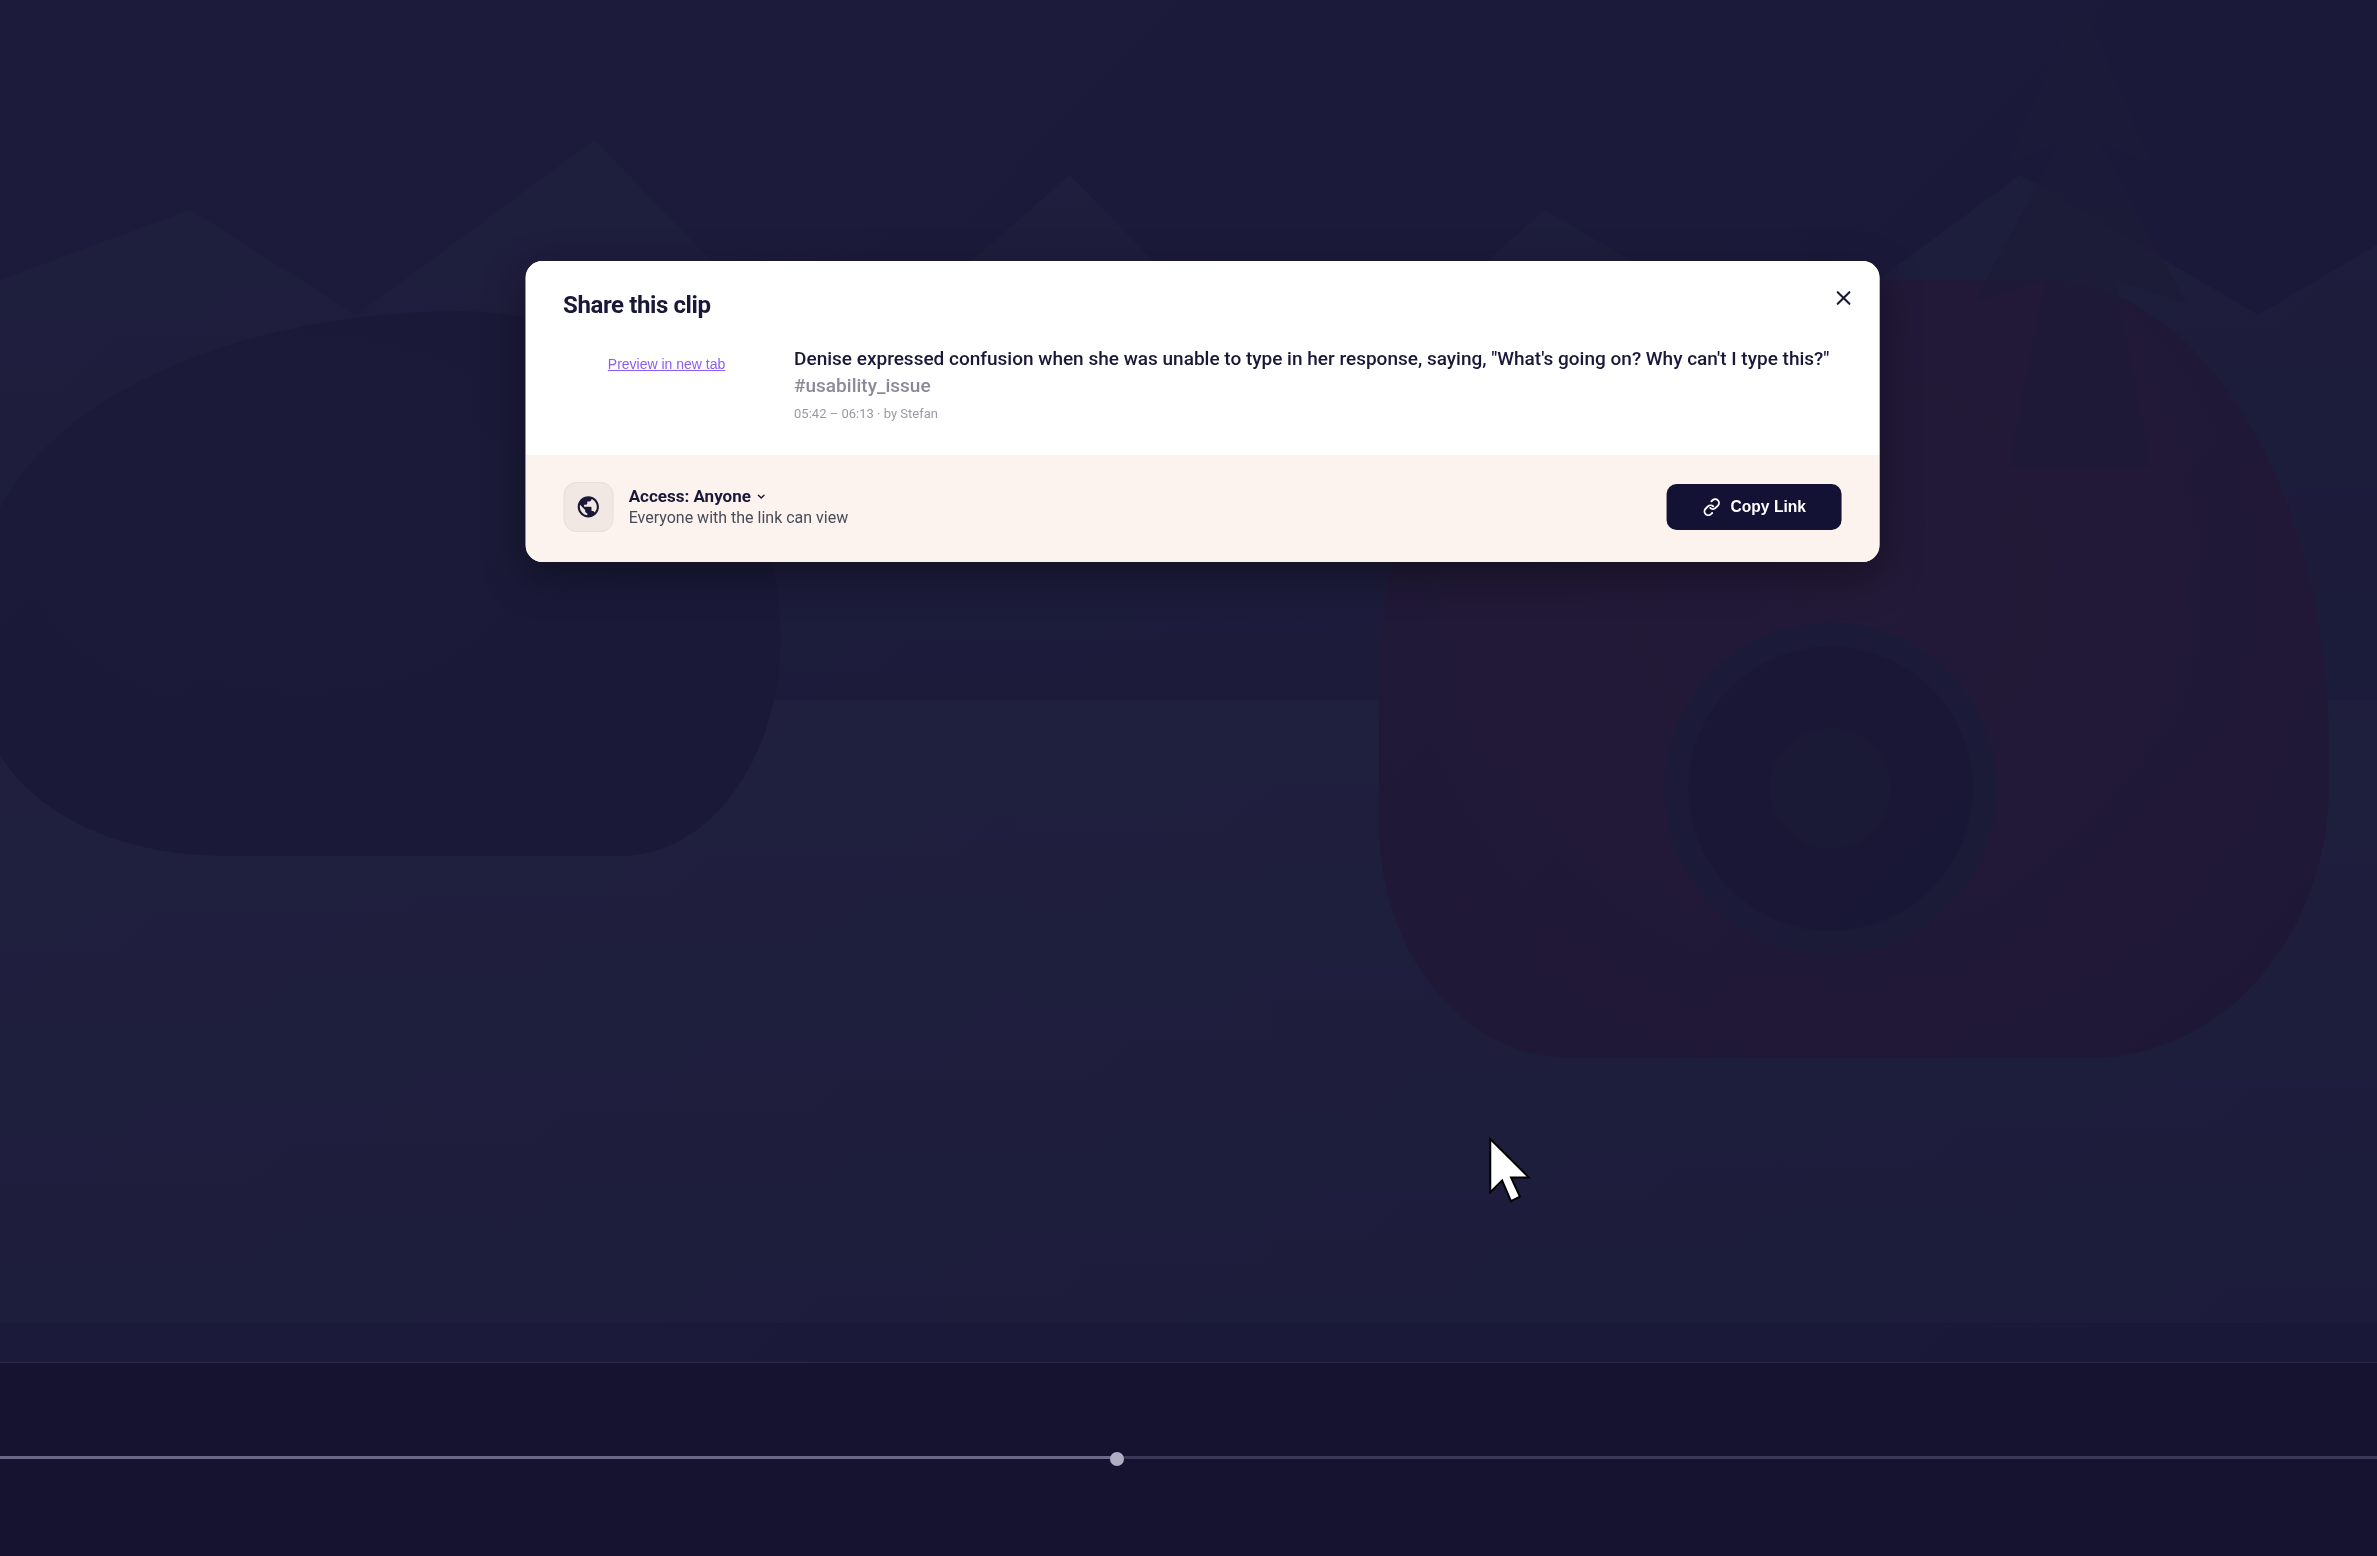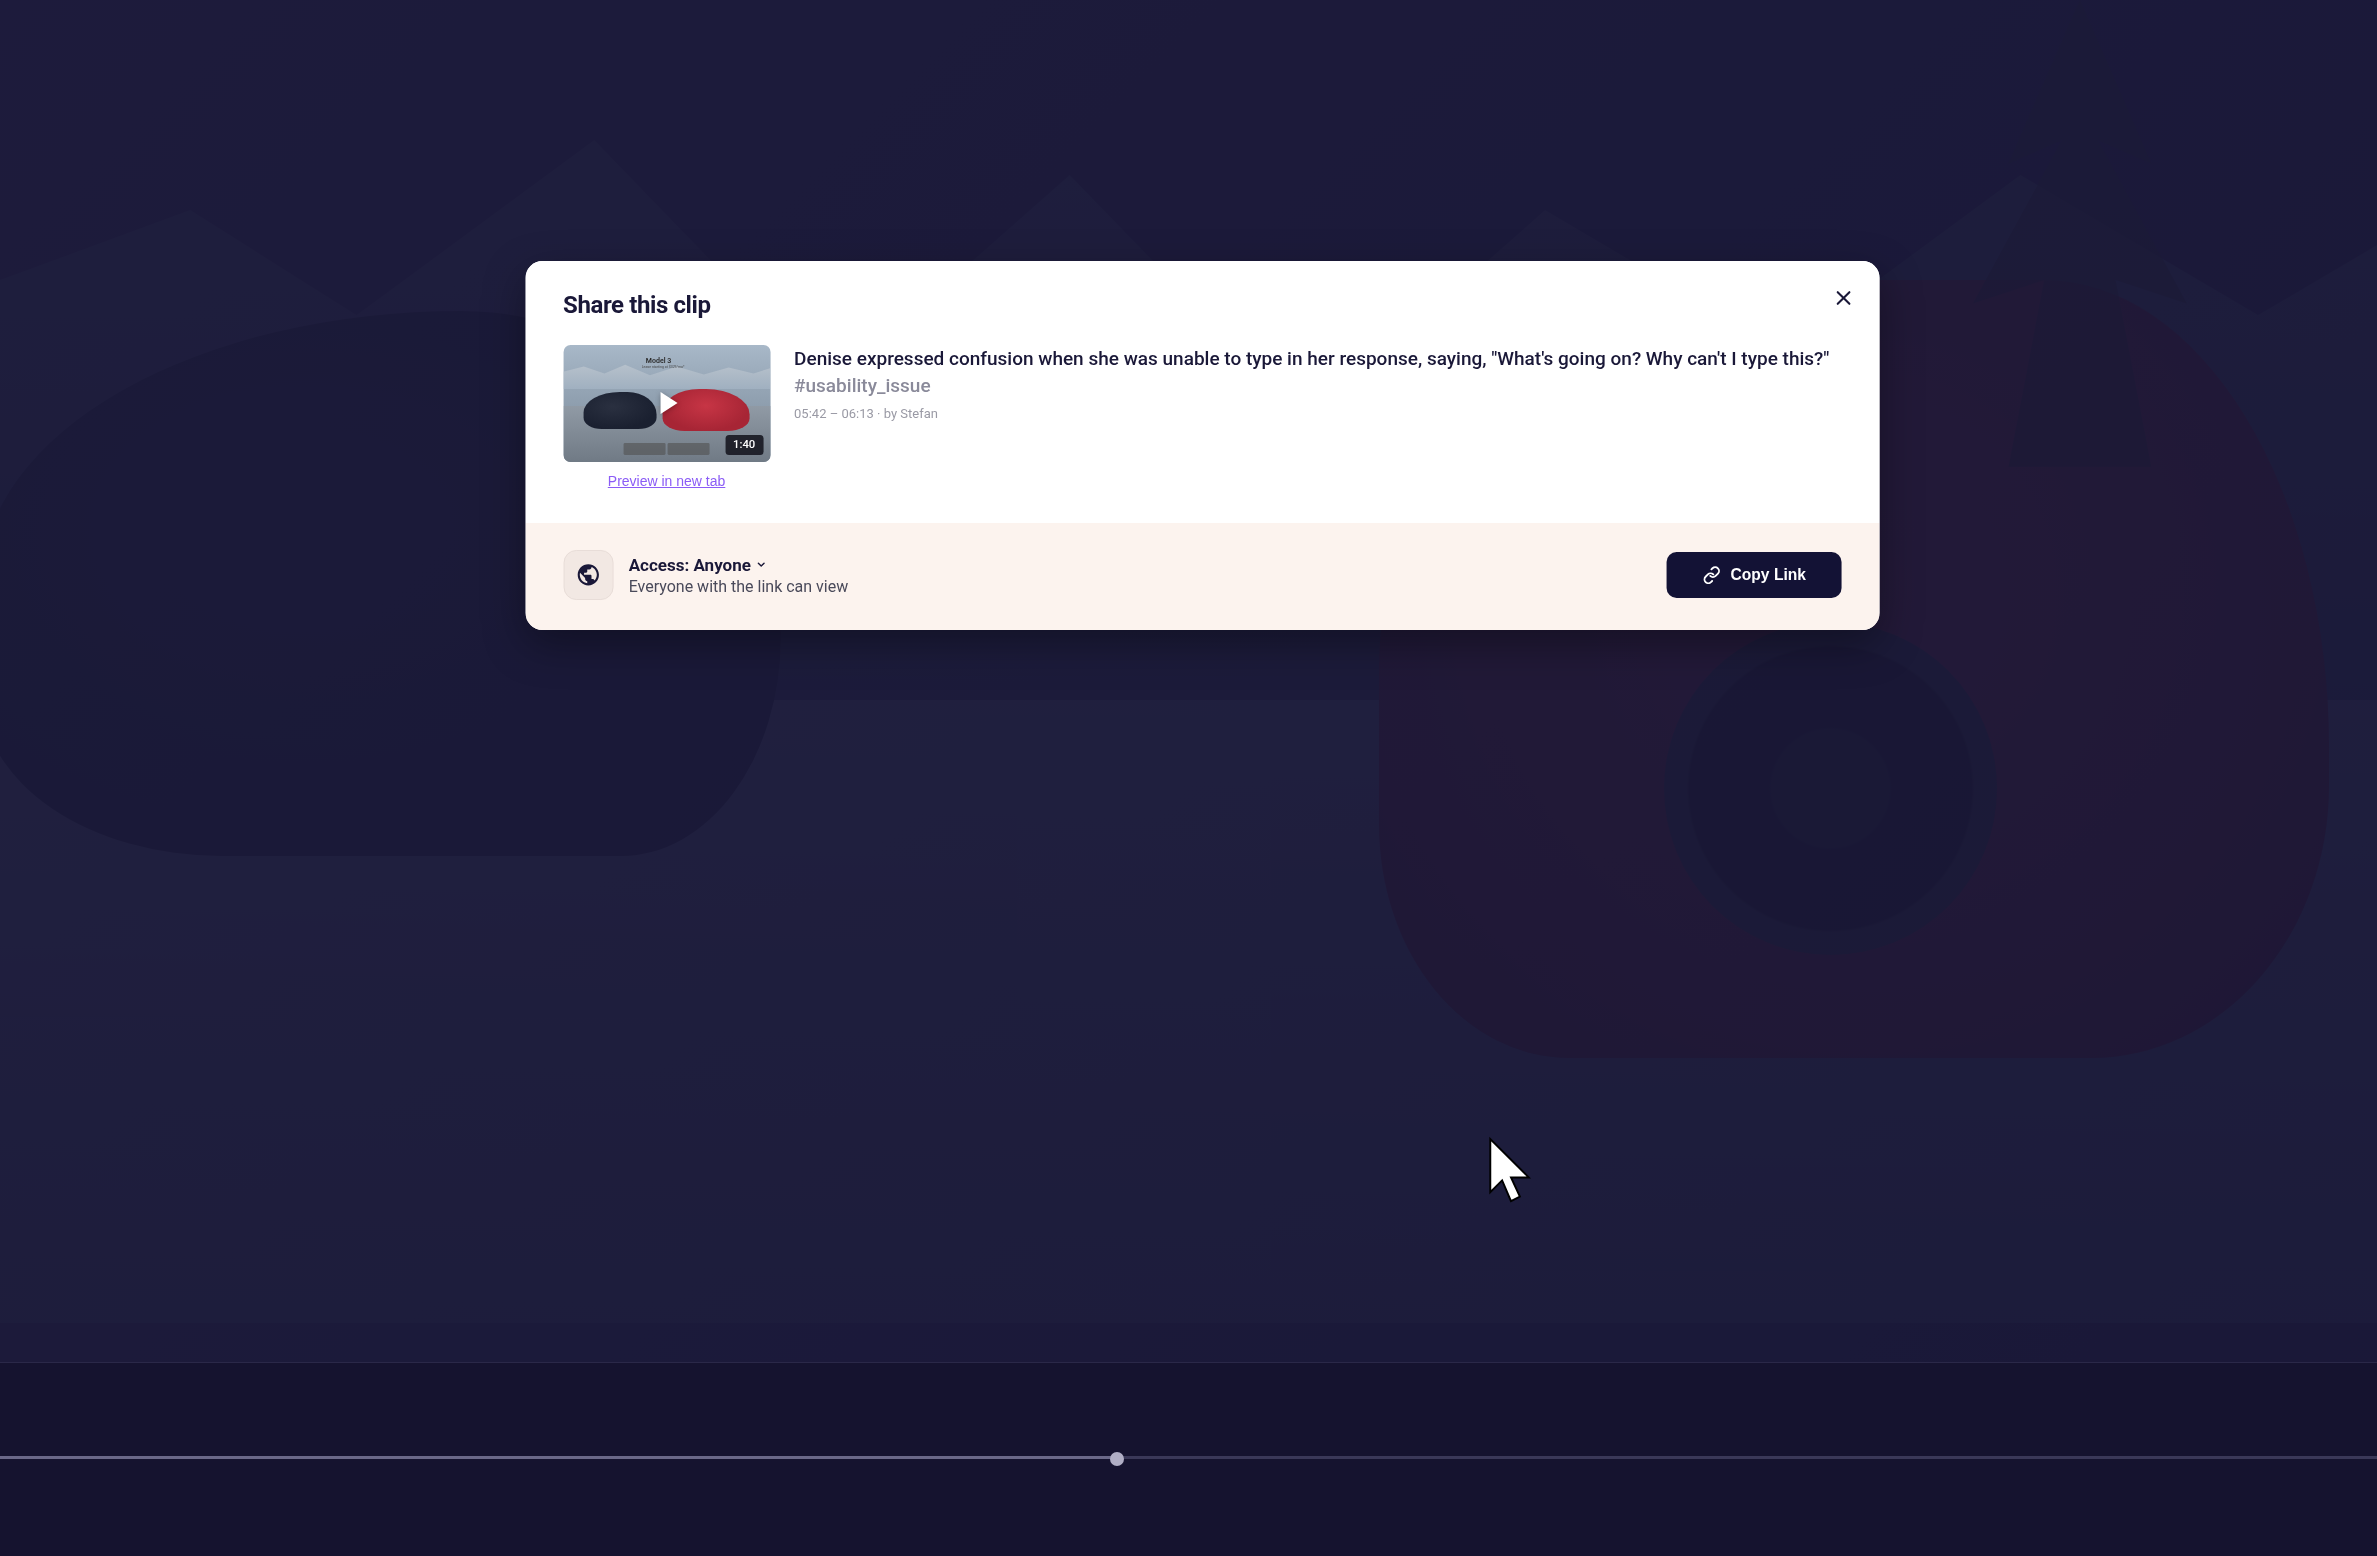--- a/index.html
+++ b/index.html
@@ -454,36 +454,20 @@
       <svg viewBox="0 0 24 24" fill="none" stroke="currentColor" stroke-width="2.5" stroke-linecap="round">
         <line x1="5" y1="5" x2="19" y2="19"></line>
         <line x1="19" y1="5" x2="5" y2="19"></line>
       </svg>
     </button>
 
     <h2 class="modal-title">Share this clip</h2>
 
     <div class="content-row">
       <div class="thumbnail-col">
-        <div class="thumbnail">
-          <div class="thumb-mountains"></div>
-          <div class="thumb-road"></div>
-          <div class="thumb-title">Model 3</div>
-          <div class="thumb-subtitle">Lease starting at $329/mo*</div>
-          <div class="thumb-car-dark"></div>
-          <div class="thumb-car-red"></div>
-          <div class="thumb-buttons">
-              <div class="thumb-btn"></div>
-              <div class="thumb-btn"></div>
-            </div>
-          <div class="play-overlay">
-            <div class="play-icon"></div>
-          </div>
-          <div class="duration-badge">1:40</div>
-        </div>
         <button class="preview-link">Preview in new tab</button>
       </div>
 
       <div class="description-col">
         <p class="description-text">
           <span>Denise expressed confusion when she was unable to type in her response, saying, "What's going on? Why can't I type this?"</span>
           <span class="hashtag">#usability_issue</span>
         </p>
         <p class="meta-line">
           <span>05:42 – 06:13</span>

